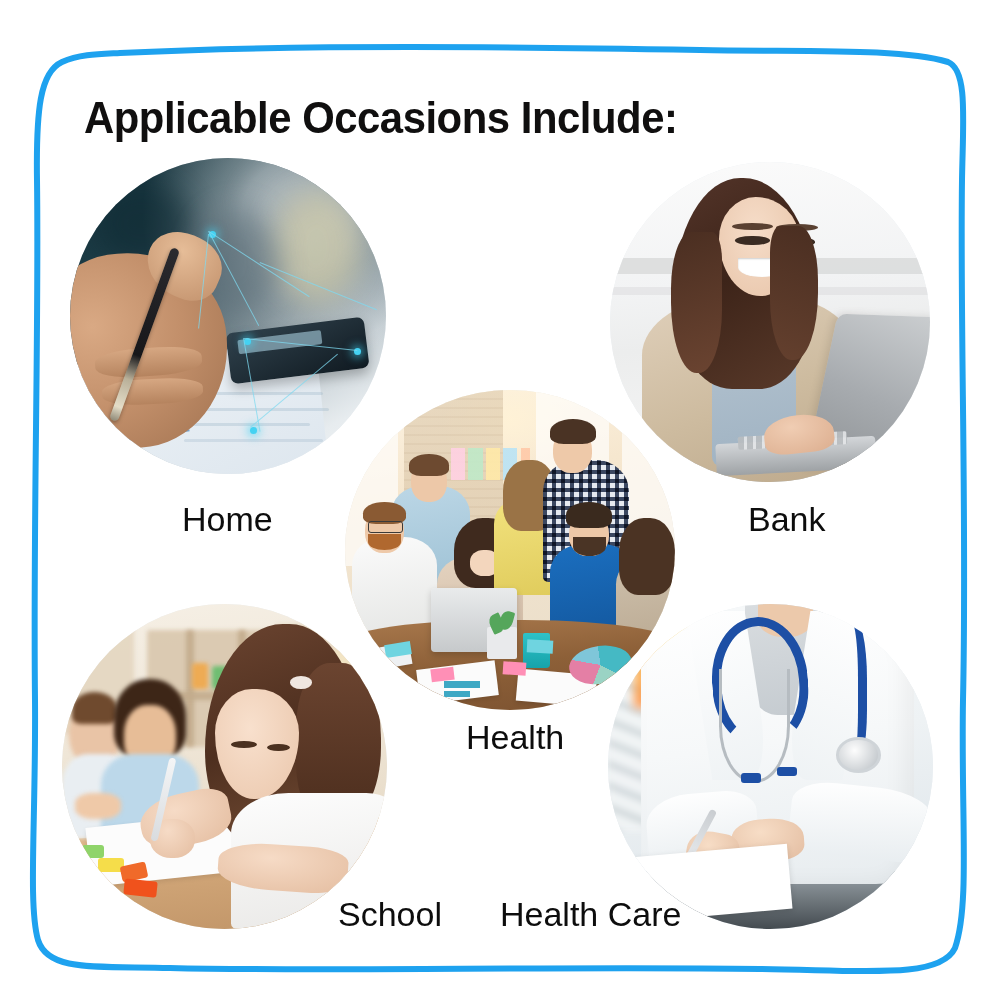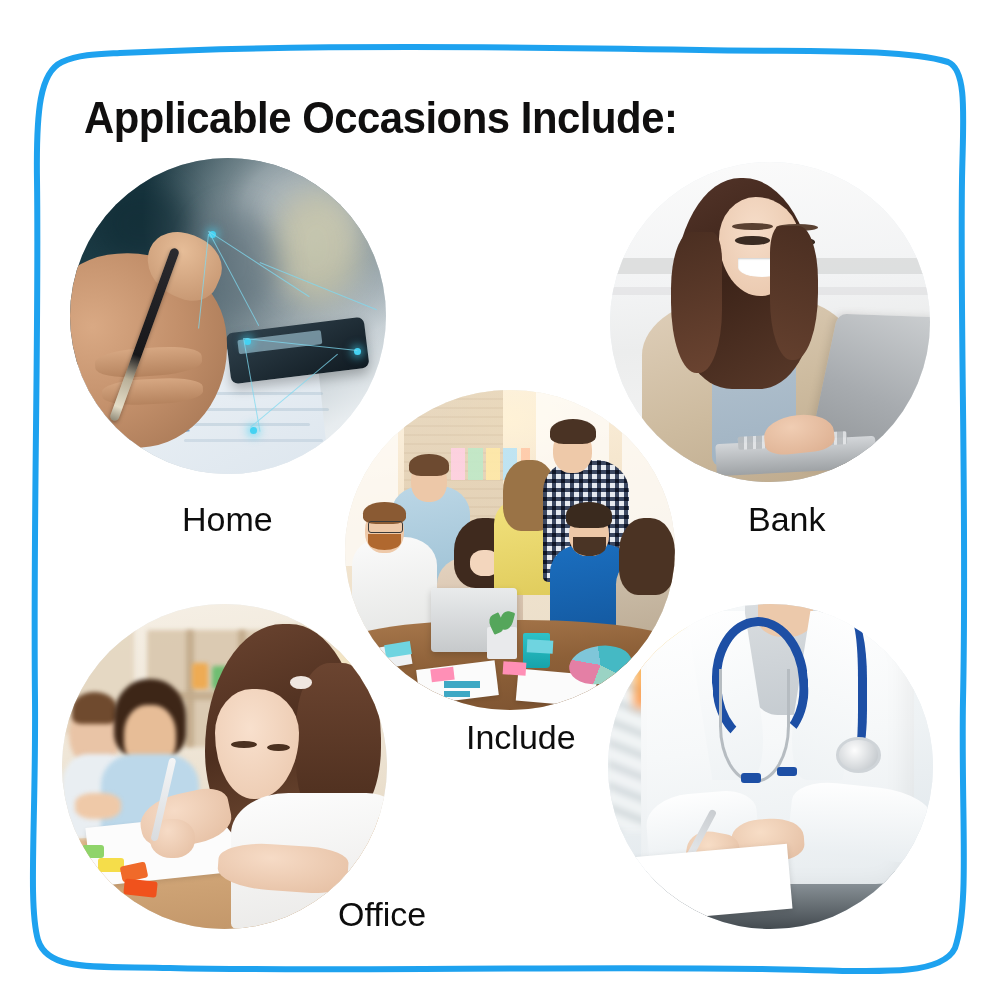--- a/index.html
+++ b/index.html
@@ -358,21 +358,21 @@
       <div class="off-doc" style="left:6%;top:80%;width:14%;height:7%;transform:rotate(-10deg);background:#eef0f2;"></div>
       <div class="off-pie"></div>
       <div class="off-sticky" style="left:26%;top:87%;width:7%;height:4%;background:#ff8fb6;transform:rotate(-7deg);"></div>
       <div class="off-sticky" style="left:48%;top:85%;width:7%;height:4%;background:#ff8fb6;transform:rotate(4deg);"></div>
       <div class="off-sticky" style="left:12%;top:79%;width:8%;height:4%;background:#6fd4e0;transform:rotate(-9deg);"></div>
       <div class="off-sticky" style="left:55%;top:78%;width:8%;height:4%;background:#6fd4e0;transform:rotate(3deg);"></div>
       <div class="off-sticky" style="left:30%;top:91%;width:11%;height:2%;background:#3ea8c4;"></div>
       <div class="off-sticky" style="left:30%;top:94%;width:8%;height:2%;background:#3ea8c4;"></div>
     </div>
   </div>
-  <div class="lbl" style="left:466px;top:718px;">Include</div>
+  <div class="lbl" style="left:466px;top:718px;">Health</div>
 
   <div class="circle" style="left:62px;top:604px;width:325px;height:325px;">
     <div class="scene">
       <div class="sch-bg"></div>
       <div class="sch-shelf" style="left:26%;top:8%;width:40%;height:36%;"></div>
       <div class="sch-shelf" style="left:38%;top:8%;width:2.5%;height:36%;background:#c2ab8c;"></div>
       <div class="sch-shelf" style="left:54%;top:8%;width:2.5%;height:36%;background:#c2ab8c;"></div>
       <div class="sch-shelf" style="left:26%;top:27%;width:40%;height:2.5%;background:#c2ab8c;"></div>
       <div class="sch-shelf" style="left:0%;top:6%;width:22%;height:34%;background:#e4d6c0;"></div>
       <div class="sch-shelf" style="left:66%;top:6%;width:34%;height:30%;background:#e7d9c3;"></div>
@@ -401,21 +401,21 @@
       <div class="sch-arm" style="left:24%;top:58%;width:28%;height:16%;border-radius:48% 30% 40% 40%;transform:rotate(-12deg);"></div>
       <div class="sch-arm" style="left:48%;top:74%;width:40%;height:14%;border-radius:40% 30% 30% 40%;transform:rotate(4deg);"></div>
       <div class="sch-arm" style="left:27%;top:66%;width:14%;height:12%;border-radius:46%;"></div>
       <div class="sch-pencil"></div>
       <div class="sch-foam" style="left:6%;top:74%;width:7%;height:4%;background:#8fd46a;"></div>
       <div class="sch-foam" style="left:11%;top:78%;width:8%;height:4.5%;background:#f5dd4a;"></div>
       <div class="sch-foam" style="left:18%;top:80%;width:8%;height:5%;background:#f06a2a;transform:rotate(-12deg);"></div>
       <div class="sch-foam" style="left:19%;top:85%;width:10%;height:5%;background:#f0521c;transform:rotate(6deg);"></div>
     </div>
   </div>
-  <div class="lbl" style="left:338px;top:895px;">Office</div>
+  <div class="lbl" style="left:338px;top:895px;">School</div>
 
   <div class="circle" style="left:608px;top:604px;width:325px;height:325px;">
     <div class="scene">
       <div class="hc-bg"></div>
       <div class="hc-blurbg"></div>
       <div class="hc-color"></div>
       <div class="hc-desk"></div>
 
       <div class="hc-coat"></div>
       <div class="hc-inner"></div>
@@ -434,14 +434,15 @@
       <div class="hc-stetho-chest" style="left:70%;top:41%;"></div>
 
       <div class="hc-arm" style="left:56%;top:56%;width:44%;height:22%;border-radius:30% 40% 14% 30%;transform:rotate(6deg);"></div>
       <div class="hc-arm" style="left:12%;top:58%;width:34%;height:22%;border-radius:40% 30% 30% 14%;transform:rotate(-5deg);"></div>
       <div class="hc-hand" style="left:38%;top:66%;width:22%;height:13%;border-radius:40% 46% 34% 34%;transform:rotate(-4deg);"></div>
       <div class="hc-hand" style="left:24%;top:70%;width:16%;height:14%;border-radius:44% 30% 40% 40%;transform:rotate(10deg);"></div>
       <div class="hc-pen" style="left:26%;top:62%;transform:rotate(28deg);"></div>
       <div class="hc-paper"></div>
     </div>
   </div>
+  <div class="lbl" style="left:500px;top:895px;">Health Care</div>
 
 </div>
 
 </body></html>

